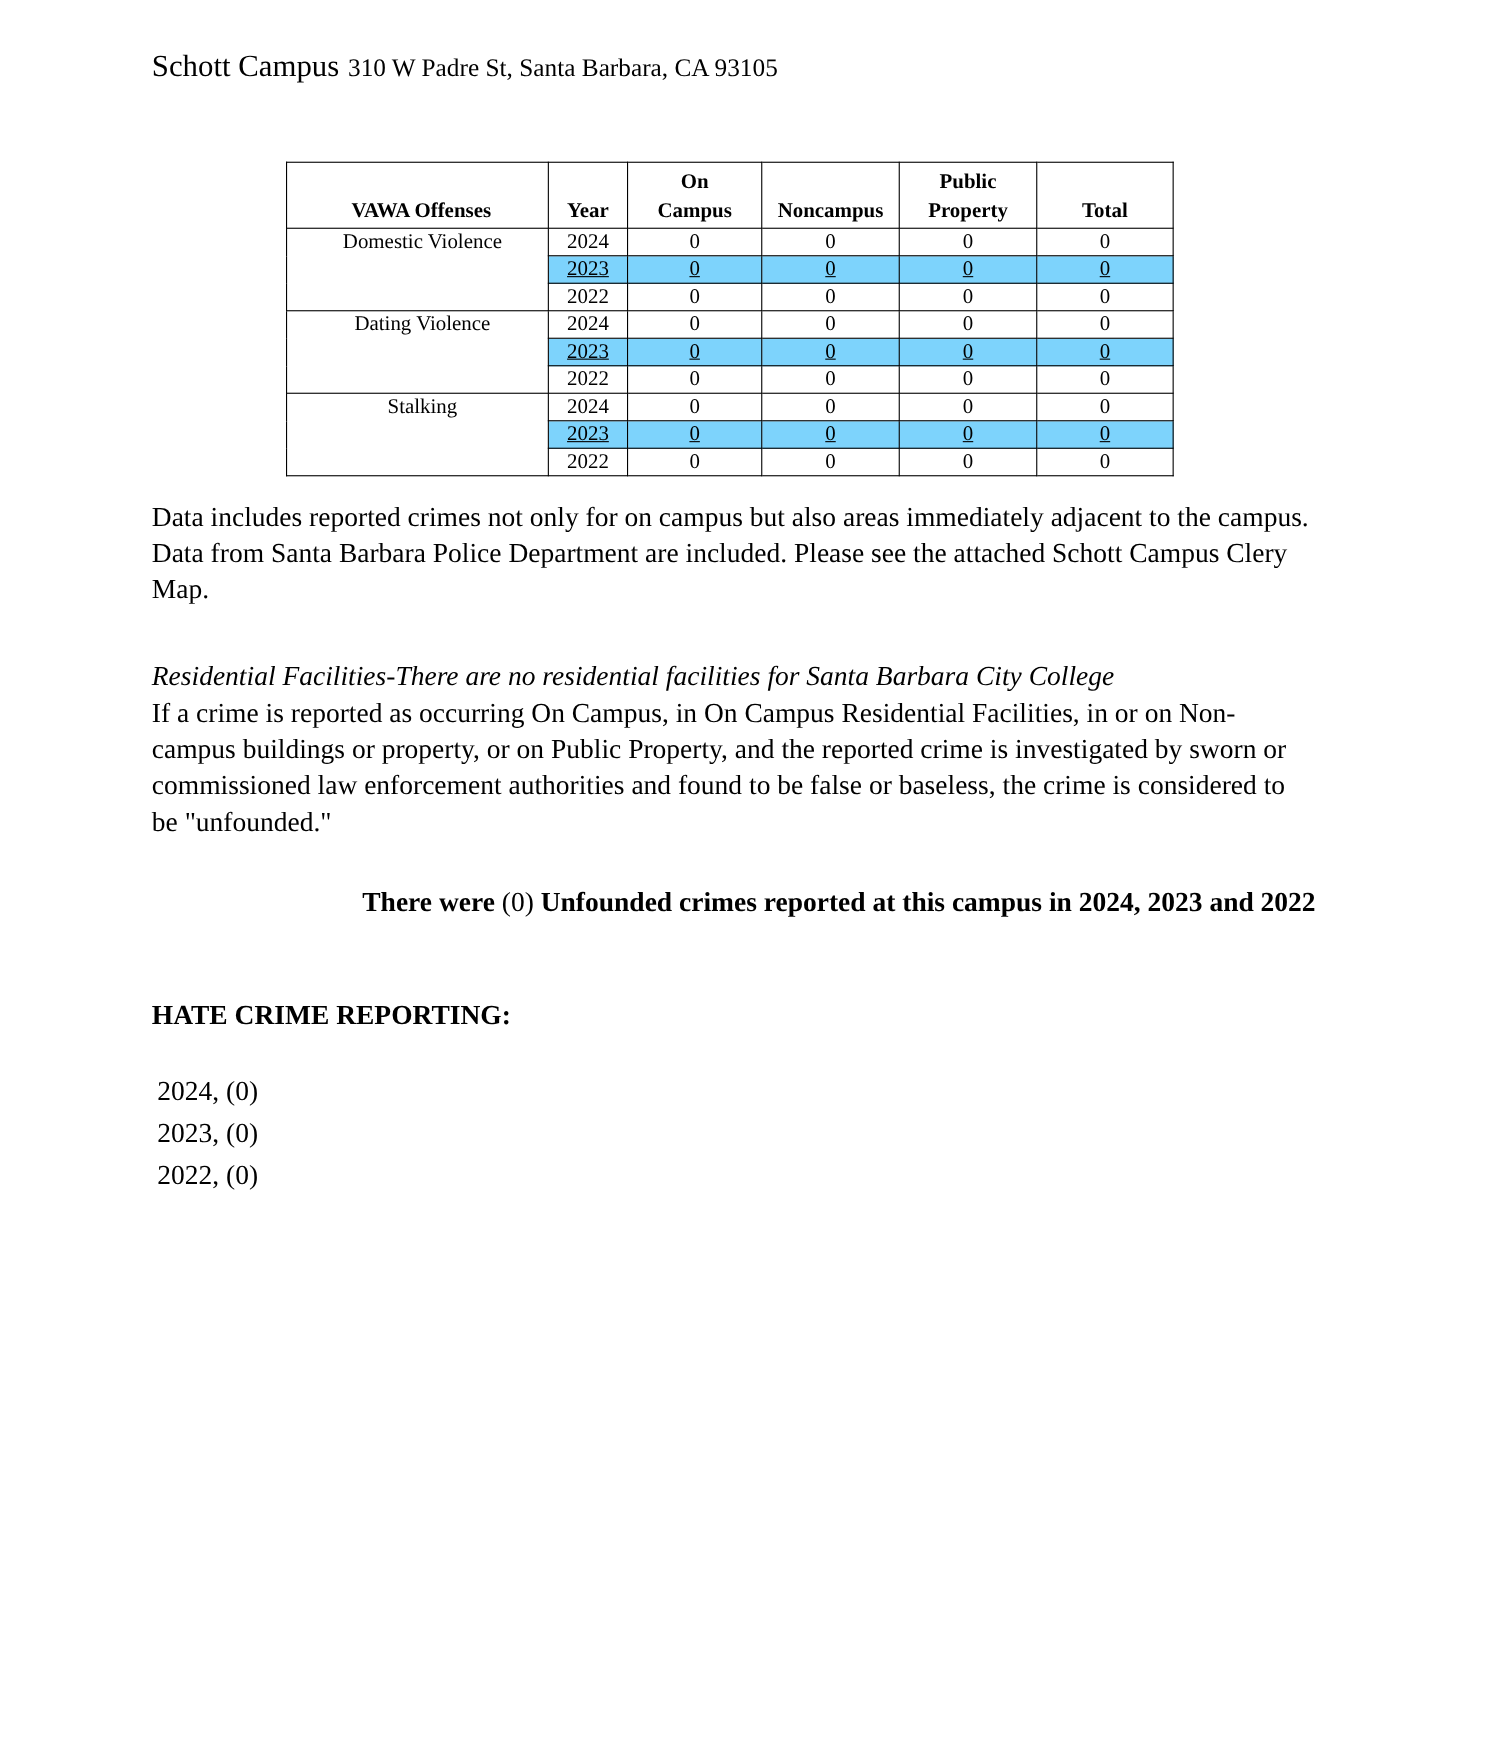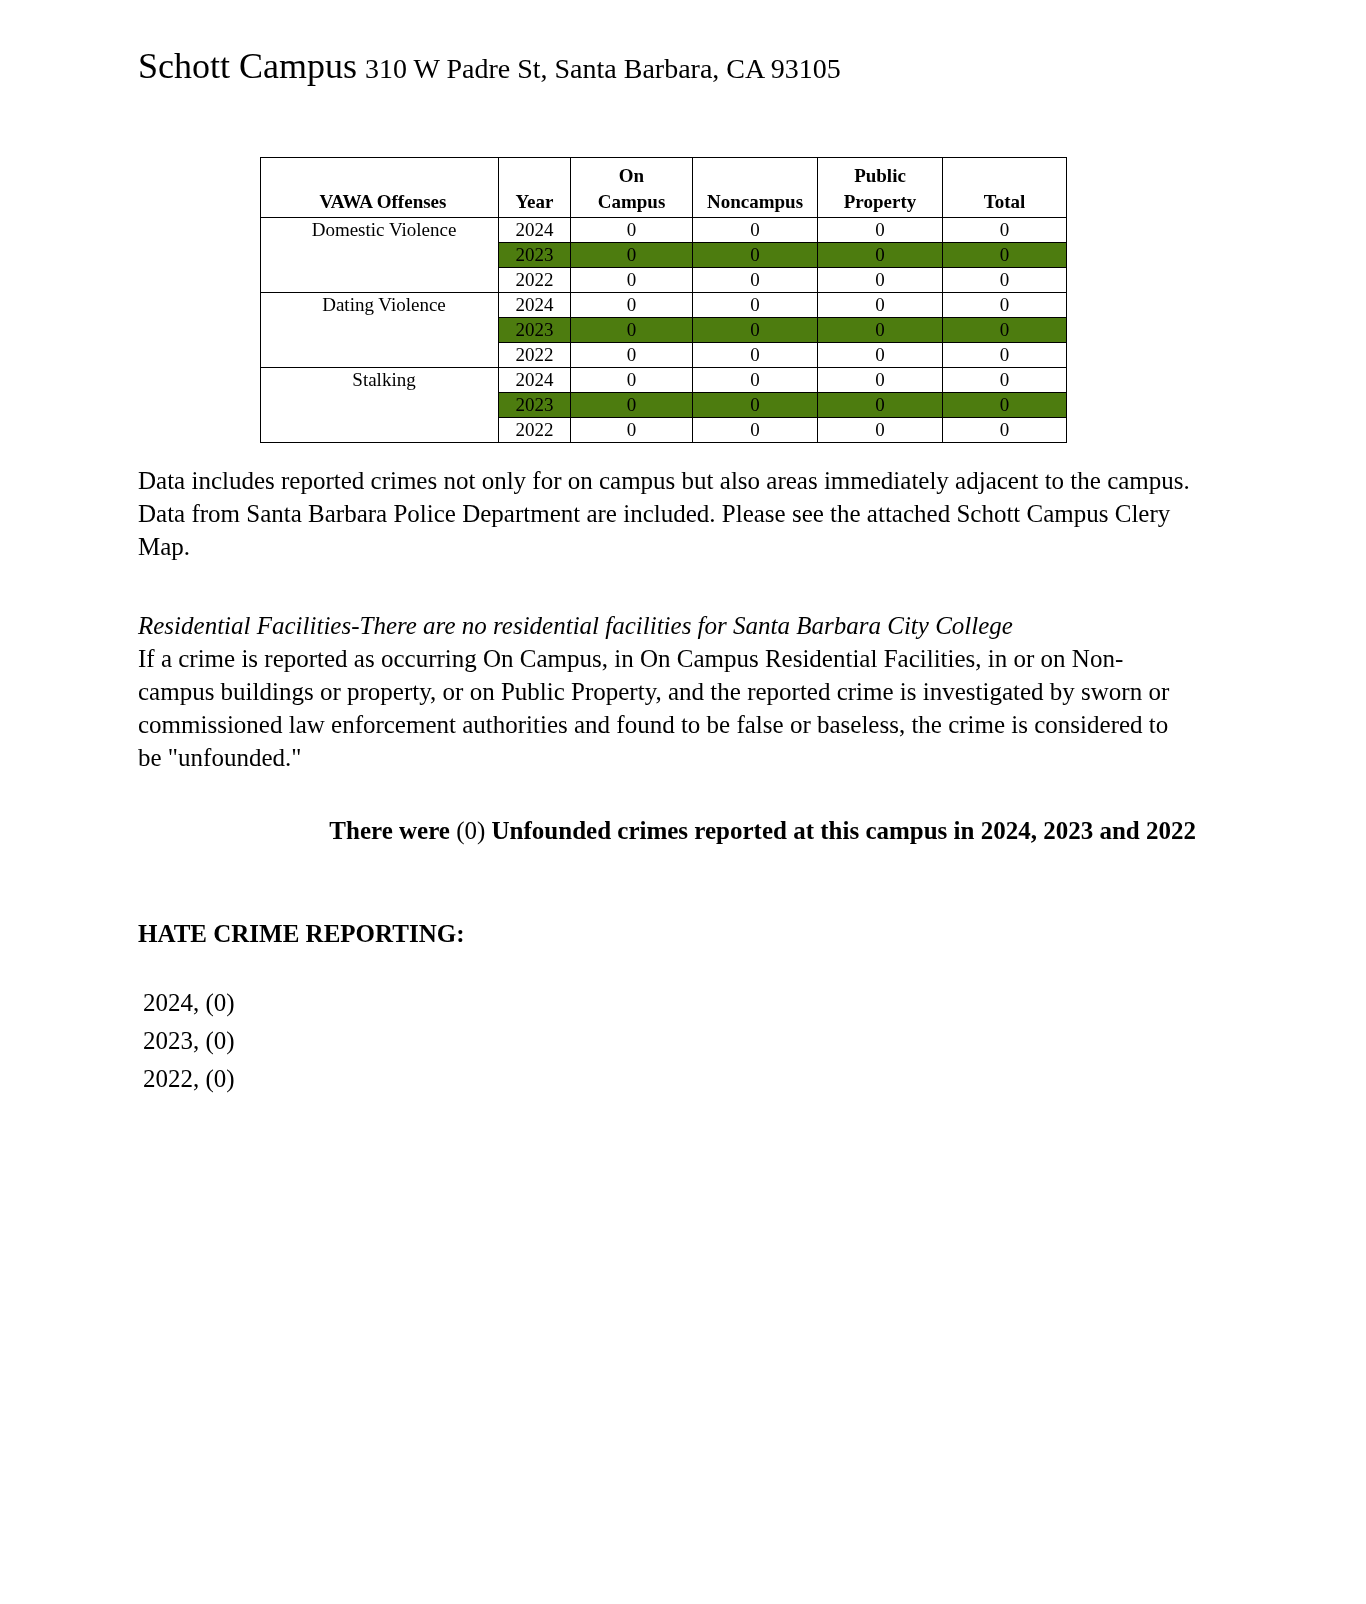--- a/index.html
+++ b/index.html
@@ -9,22 +9,22 @@
     width: 1366px;
     height: 1604px;
     background: #ffffff;
     color: #000000;
     font-family: "Liberation Serif", "DejaVu Serif", serif;
     padding: 45px 170px 0 138px;
     overflow: hidden;
   }
   
   .doc-title { white-space: nowrap; }
-  .doc-title .campus { font-size: 36px; }
-  .doc-title .address { font-size: 28px; margin-left: 8px; }
+  .doc-title .campus { font-size: 28px; }
+  .doc-title .address { font-size: 23px; margin-left: 8px; }
 
   
   table.vawa {
     border-collapse: collapse;
     table-layout: fixed;
     width: 806px;
     margin: 70px 0 0 122px;
     font-size: 19px;
   }
   table.vawa th, table.vawa td {
@@ -44,21 +44,21 @@
     text-align: center;
     padding-left: 9px;
   }
   table.vawa tbody td {
     height: 24px;
     text-align: center;
     padding: 0;
     line-height: 24px;
   }
   table.vawa td.offense { vertical-align: top; line-height: 24px; }
-  table.vawa tr.shaded td { background: #4d7c0f; }
+  table.vawa tr.shaded td { background: #7dd3fc; text-decoration: underline; }
 
   
   .body-text p, .body-text h2 { font-size: 25px; line-height: 33px; }
   .p-data { margin-top: 21px; max-width: 1056px; }
   .p-italic { margin-top: 46px; font-style: italic; }
   .h-unfounded { margin-top: 37px; font-size: 22px; font-weight: bold; line-height: 33px; }
   .p-def { max-width: 1052px; }
   .p-inst { margin-top: 32px; max-width: 1000px; }
   .p-summary { margin-top: 40px; font-size: 22px; font-weight: bold; line-height: 33px; text-align: right; }
   .p-summary .regular { font-weight: normal; }

